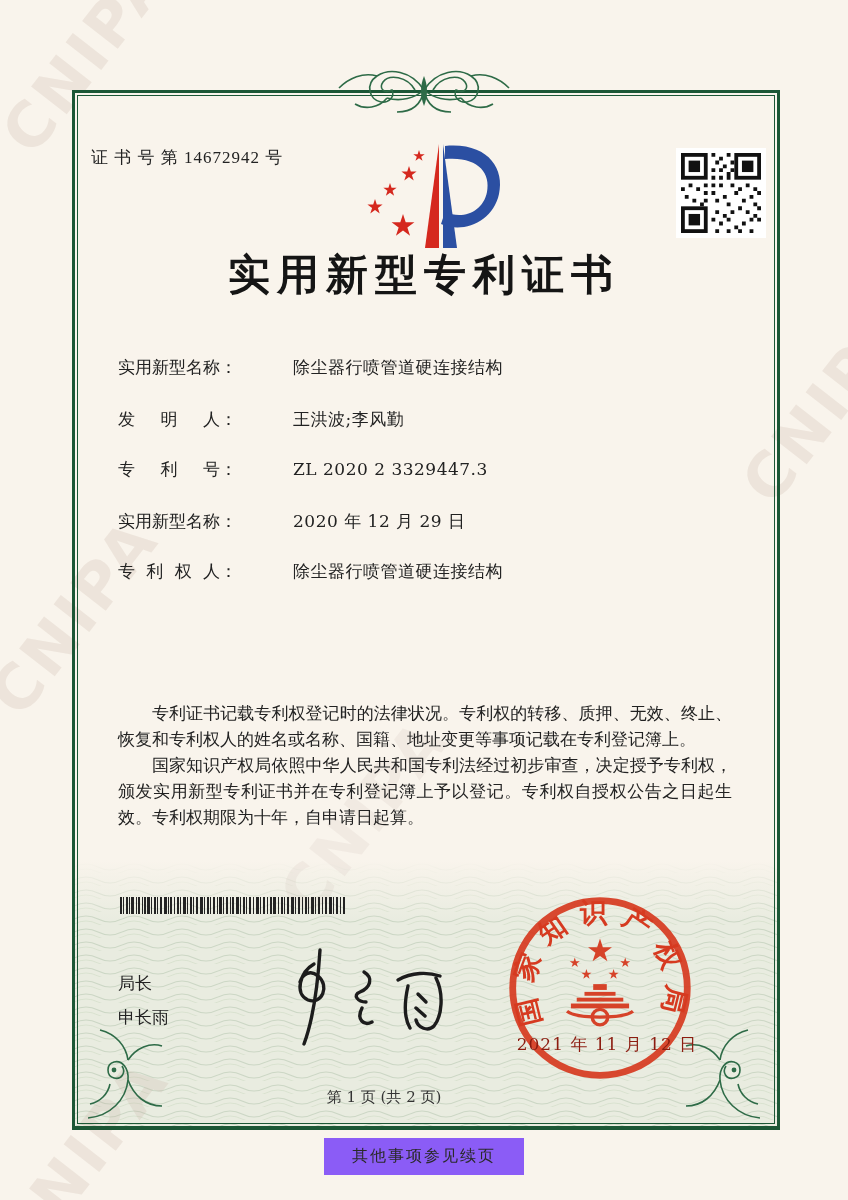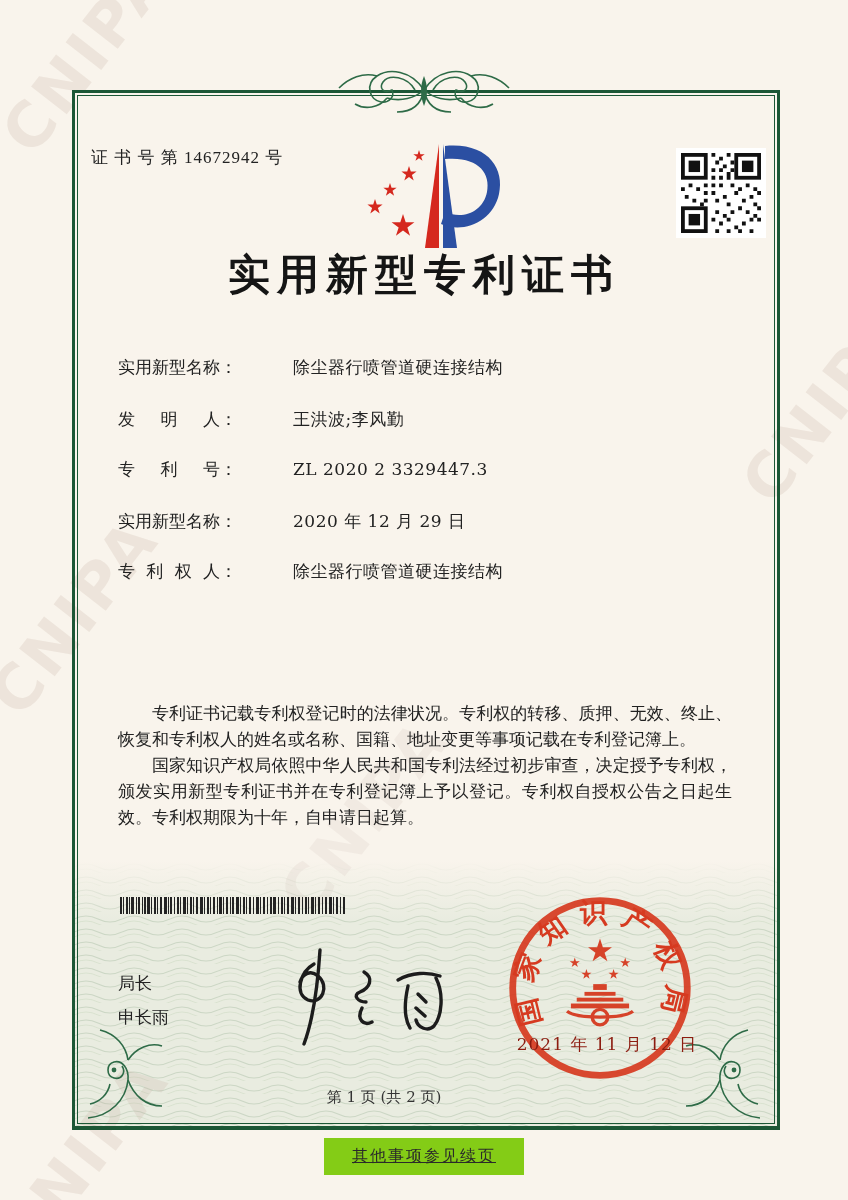--- a/index.html
+++ b/index.html
@@ -50,22 +50,22 @@
   .barcode { position:absolute; left:120px; top:897px; z-index:5; }
   .sig-title { position:absolute; left:118px; top:972px; font-size:17px; z-index:5; }
   .sig-name  { position:absolute; left:118px; top:1006px; font-size:17px; z-index:5; }
   .signature { position:absolute; left:252px; top:942px; width:200px; height:112px; z-index:5; }
   .seal { position:absolute; left:503px; top:891px; width:194px; height:194px; z-index:6; }
   .seal-date { position:absolute; left:512px; top:1033px; width:190px; text-align:center;
     font-size:17px; color:#8c1c10; letter-spacing:1px; z-index:7; white-space:nowrap; }
   .page-num { position:absolute; left:72px; top:1088px; width:624px; text-align:center;
     font-size:15px; color:#333; z-index:5; }
   .foot-note-wrap { position:absolute; left:0; top:1138px; width:848px; text-align:center; z-index:5; }
-  .foot-note { display:inline-block; background:#84cc16; padding:8px 28px; font-size:16px;
-    letter-spacing:2px; color:#2a2a2a;text-decoration:underline; }
+  .foot-note { display:inline-block; background:#8b5cf6; padding:8px 28px; font-size:16px;
+    letter-spacing:2px; color:#2a2a2a; }
 </style>
 </head>
 <body>
 
 <div class="page">
 
   <div class="wm" style="left:-28px; top:18px;">CNIPA</div>
   <div class="wm" style="left:712px; top:368px;">CNIPA</div>
   <div class="wm" style="left:-40px; top:580px;">CNIPA</div>
   <div class="wm" style="left:250px; top:780px; color:rgba(196,180,168,0.14);">CNIPA</div>

